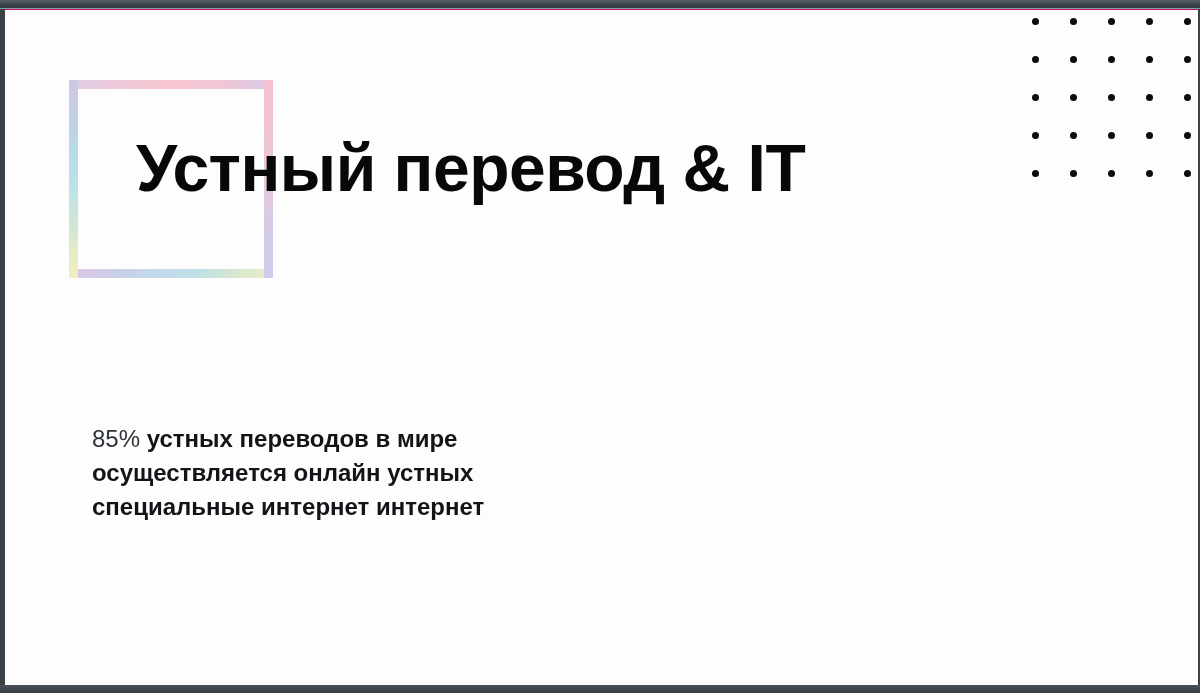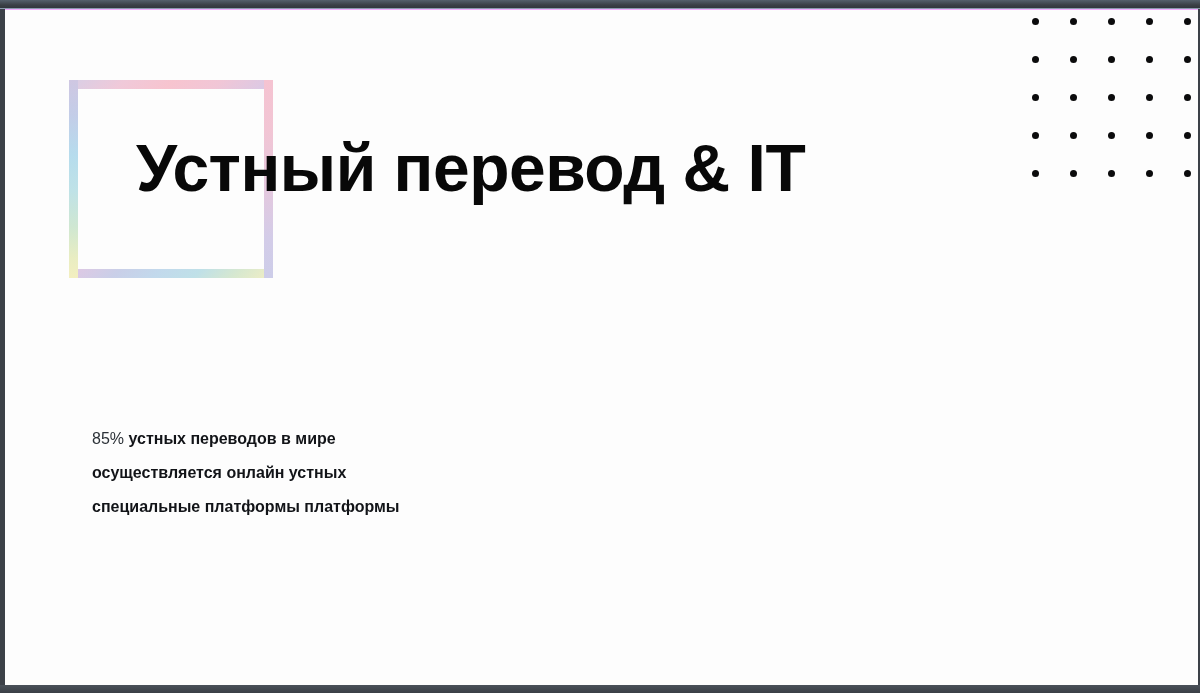--- a/index.html
+++ b/index.html
@@ -11,21 +11,21 @@
     overflow: hidden;
     background: #3c4148;
     font-family: "Liberation Sans", sans-serif;
   }
 
   
   #viewer {
     position: relative;
     width: 1200px;
     height: 693px;
-    background: #f0abfc;
+    background: #be185d;
     padding-left: 40px;
   }
 
   #chrome-top-bar {
     position: absolute;
     left: 0; top: 0;
     width: 1200px;
     height: 9px;
     background: linear-gradient(180deg, #55606b 0%, #3b4046 55%, #2f343a 100%);
   }
@@ -138,21 +138,21 @@
     white-space: nowrap;
     line-height: 1.0;
   }
 
   
   #stat-block {
     position: absolute;
     left: 87px;
     top: 412px;
     width: 560px;
-    font-size: 16px;
+    font-size: 24px;
     line-height: 34px;
     color: #111418;
   }
   #stat-block .stat-line { white-space: nowrap; }
   #stat-percent {
     font-weight: normal;
     color: #2c3238;
   }
   #stat-text-1, #stat-text-2, #stat-text-3 {
     font-weight: bold;
@@ -186,21 +186,21 @@
 
     <div id="accent-square">
       <div id="accent-square-inner"></div>
     </div>
 
     <h1 id="slide-title">Устный перевод &amp; IT</h1>
 
     <div id="stat-block">
       <div class="stat-line"><span id="stat-percent">85%</span><span id="stat-text-1"> устных переводов в мире</span></div>
       <div class="stat-line"><span id="stat-text-2">осуществляется онлайн устных</span></div>
-      <div class="stat-line"><span id="stat-text-3">специальные платформы платформы</span></div>
+      <div class="stat-line"><span id="stat-text-3">специальные интернет интернет</span></div>
     </div>
 
     <div id="dot-grid">
         <div class="dot" style="left: 0px; top: 0px; width: 7px; height: 7px; background: rgb(11, 11, 12);"></div>
         <div class="dot" style="left: 38px; top: 0px; width: 7px; height: 7px; background: rgb(11, 11, 12);"></div>
         <div class="dot" style="left: 76px; top: 0px; width: 7px; height: 7px; background: rgb(11, 11, 12);"></div>
         <div class="dot" style="left: 114px; top: 0px; width: 7px; height: 7px; background: rgb(11, 11, 12);"></div>
         <div class="dot" style="left: 152px; top: 0px; width: 7px; height: 7px; background: rgb(11, 11, 12);"></div>
         <div class="dot" style="left: 0px; top: 38px; width: 7px; height: 7px; background: rgb(11, 11, 12);"></div>
         <div class="dot" style="left: 38px; top: 38px; width: 7px; height: 7px; background: rgb(11, 11, 12);"></div>

